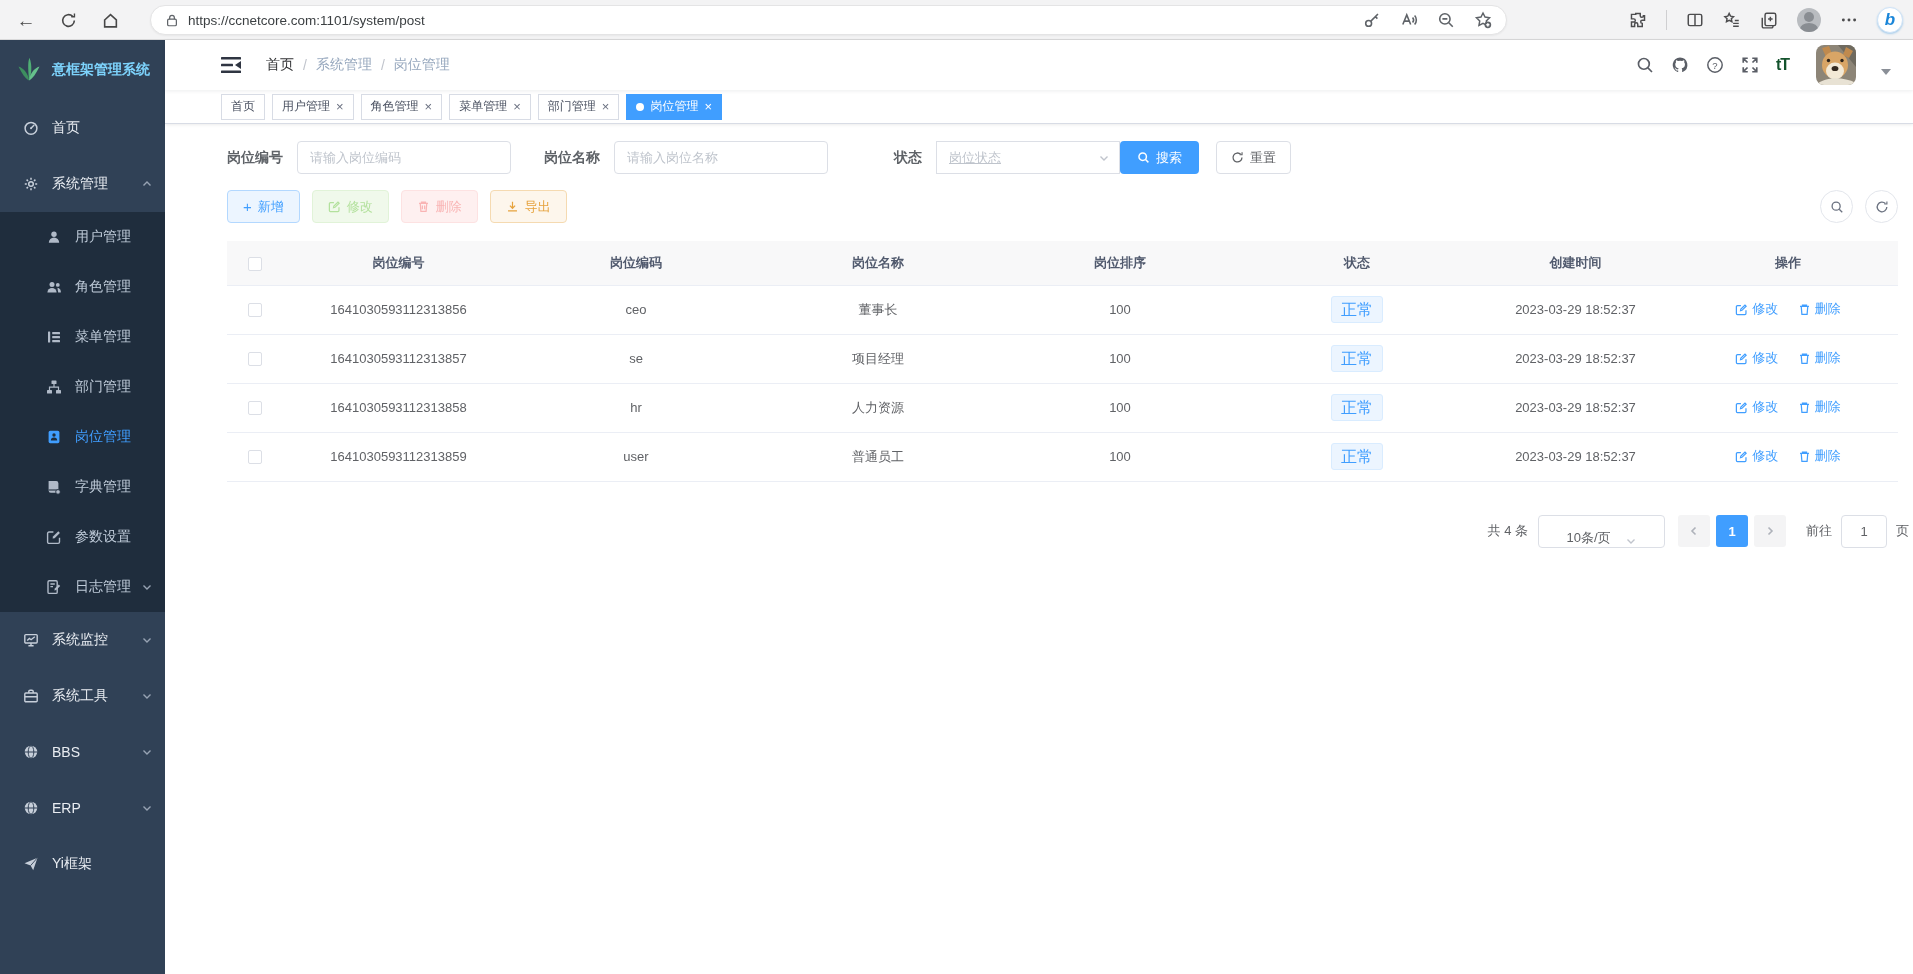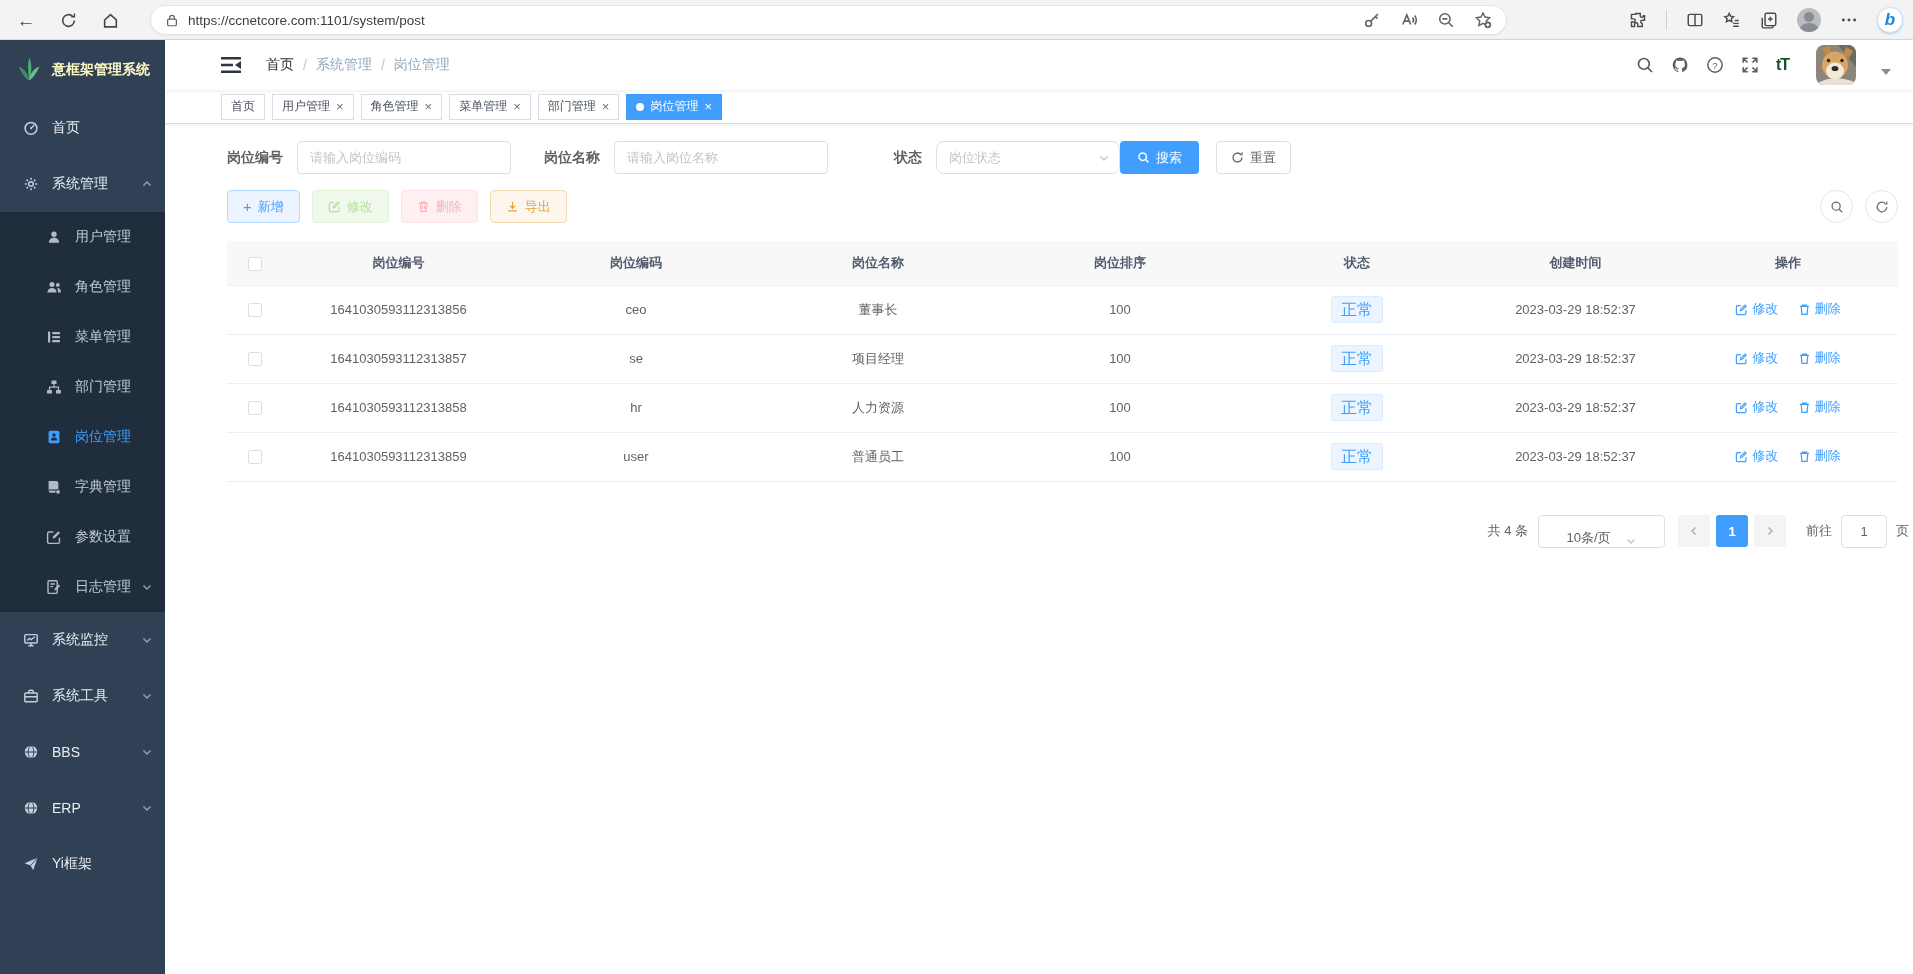--- a/index.html
+++ b/index.html
@@ -18,21 +18,21 @@
   .chrome-right { position:absolute; right:10px; top:0; height:40px; display:flex; align-items:center; gap:19px; color:#4c4c4e; }
   .vdiv { width:1px; height:20px; background:#cfcfd1; }
   .edge-avatar { width:24px; height:24px; border-radius:50%; background:#b9bcc0; position:relative; overflow:hidden; }
   .edge-avatar i { position:absolute; left:7px; top:4px; width:10px; height:10px; border-radius:50%; background:#898d92; }
   .edge-avatar b { position:absolute; left:3px; top:15px; width:18px; height:12px; border-radius:50%; background:#898d92; }
   .bing { width:26px; height:26px; border-radius:50%; background:#fff; border:1px solid #cfe3f7; color:#1a86d9; font-weight:700; font-style:italic; font-size:17px; display:flex; align-items:center; justify-content:center; box-shadow:0 1px 2px rgba(26,134,217,.35); }
 
   
   .sidebar { position:absolute; left:0; top:40px; width:165px; bottom:0; background:#304156; }
   .logo { height:60px; display:flex; align-items:center; justify-content:center; gap:9px; }
-  .logo-title { color:#fef9c3; font-weight:700; font-size:14px; }
+  .logo-title { color:#7dd3fc; font-weight:700; font-size:14px; }
   .mitem { height:56px; display:flex; align-items:center; padding:0 14px 0 23px; color:#e8ecf1; cursor:pointer; position:relative; font-size:14px; }
   .smwrap { background:#1f2d3d; }
   .smitem { height:50px; padding-left:46px; color:#bfcbd9; }
   .smitem.active { color:#409eff; }
   .si { width:16px; height:16px; margin-right:13px; flex:none; }
   .mitem > .si { color:#c7cfda; }
   .smitem > .si { color:#b0bac8; }
   .smitem.active > .si { color:#409eff; }
   .chev { position:absolute; right:12px; width:12px; height:12px; color:#97a3b3; }
   .chev.up { transform:rotate(180deg); }
@@ -59,21 +59,21 @@
   .dot { width:8px; height:8px; border-radius:50%; background:#fff; }
 
   .content { position:absolute; top:84px; left:0; right:0; bottom:0; background:#fff; padding:17px 15px 0 62px; }
 
   
   .filter { display:flex; align-items:center; margin-bottom:16px; }
   .fitem { display:flex; align-items:center; }
   .flabel { font-size:14px; font-weight:700; color:#5f6368; margin-right:14px; white-space:nowrap; }
   .finput { width:214px; height:33px; border:1px solid #dcdfe6; border-radius:4px; padding:0 12px; font-size:13px; color:#606266; outline:none; }
   .finput::placeholder { color:#bfc4cc; }
-  .fselect { width:184px; height:33px; border:1px solid #dcdfe6; border-radius:8px; padding:0 28px 0 12px; font-size:13px; color:#bfc4cc; display:flex; align-items:center; position:relative; cursor:pointer; background:#fff; }
+  .fselect { width:184px; height:33px; border:1px solid #dcdfe6; border-radius:0; padding:0 28px 0 12px; font-size:13px; color:#bfc4cc; display:flex; align-items:center; position:relative; cursor:pointer; background:#fff;text-decoration:underline; }
   .fselect .sel-arrow { position:absolute; right:9px; top:10px; width:12px; height:12px; color:#c0c4cc; }
   .btn { height:33px; display:inline-flex; align-items:center; gap:6px; border-radius:4px; font-size:13px; cursor:pointer; border:1px solid transparent; }
   .btn-search { background:#409eff; color:#fff; padding:0 16px; }
   .btn-reset { background:#fff; border-color:#dcdfe6; color:#606266; padding:0 14px; margin-left:17px; }
   .gap32 { width:33px; } .gap66 { width:66px; }
 
   
   .toolbar { display:flex; align-items:center; margin-bottom:18px; position:relative; }
   .tbtn { height:33px; padding:0 15px; border-radius:4px; font-size:13px; display:inline-flex; align-items:center; gap:6px; margin-right:12px; border:1px solid; cursor:pointer; background:#fff; }
   .tbtn .plus { font-size:15px; line-height:1; }

